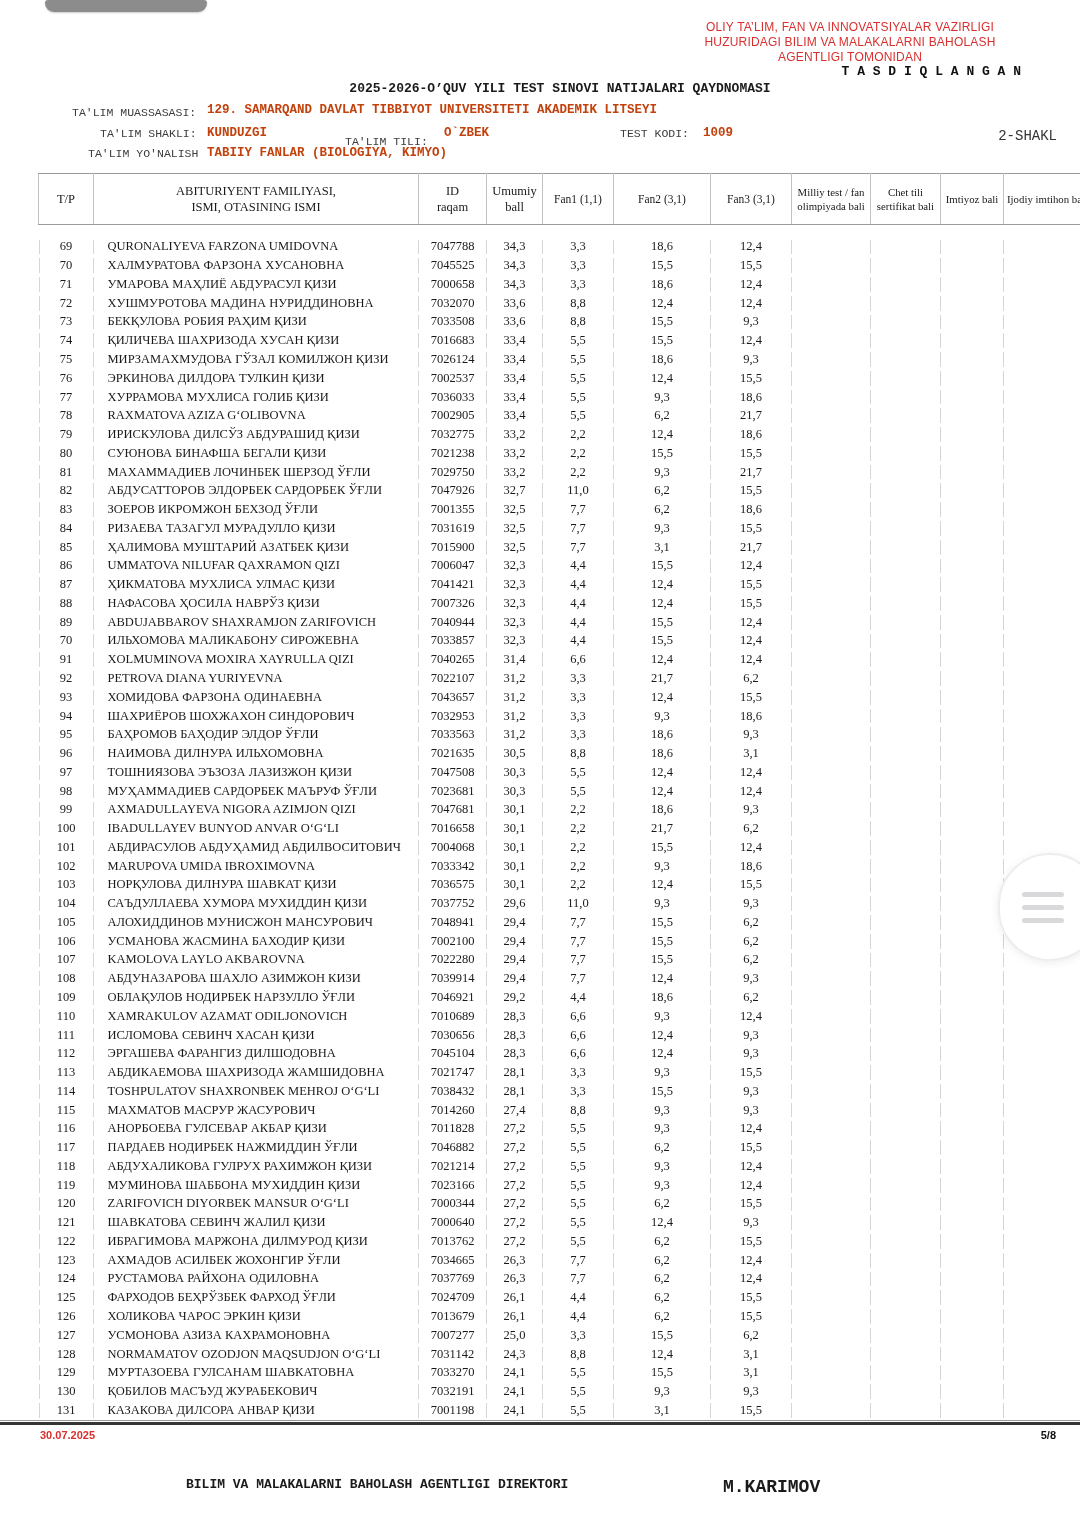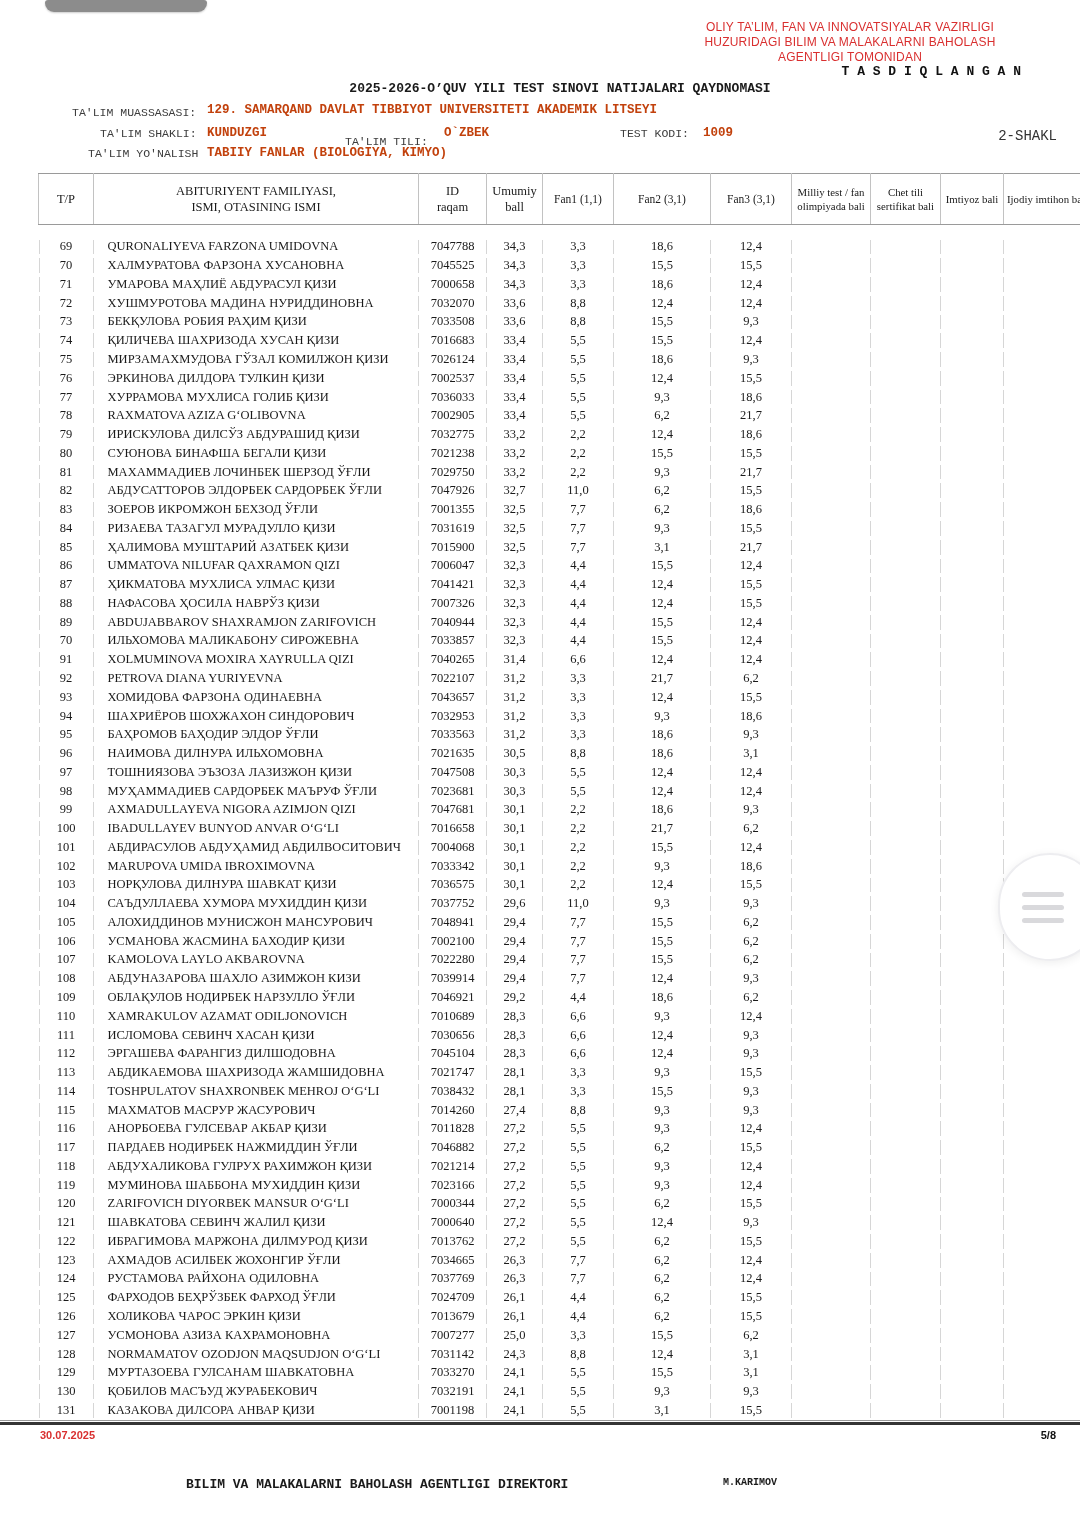--- a/index.html
+++ b/index.html
@@ -50,21 +50,21 @@
   
   .rule-thin{left:0;top:1420px;width:1080px;height:1px;background:#9a9a9a;}
   .rule-thick{left:0;top:1422px;width:1080px;height:3px;background:#343434;}
 
   .date-stamp{left:40px;top:1429px;font-family:"Liberation Sans",sans-serif;
     font-weight:700;font-size:11px;color:var(--accent,#d92f2f);}
   .page-num{right:24px;top:1429px;font-family:"Liberation Sans",sans-serif;
     font-weight:700;font-size:11px;color:#111;}
 
   .director-label{left:186px;top:1477px;font-family:"Liberation Mono",monospace;font-weight:700;font-size:13px;}
-  .director-name{left:723px;top:1477px;font-family:"Liberation Mono",monospace;font-weight:700;font-size:10px;}
+  .director-name{left:723px;top:1477px;font-family:"Liberation Mono",monospace;font-weight:700;font-size:18px;}
 
   
   .fab{left:998px;top:853px;width:104px;height:108px;background:#fff;
     border:2px solid #ededf0;border-radius:52px;box-shadow:0 2px 10px rgba(0,0,0,.07);
     display:flex;flex-direction:column;align-items:center;justify-content:center;
     gap:8px;box-sizing:border-box;padding-right:14px;cursor:pointer;}
   .fab .bar{width:42px;height:5px;border-radius:3px;background:#d9d9dc;}
 </style>
 </head>
 <body>

